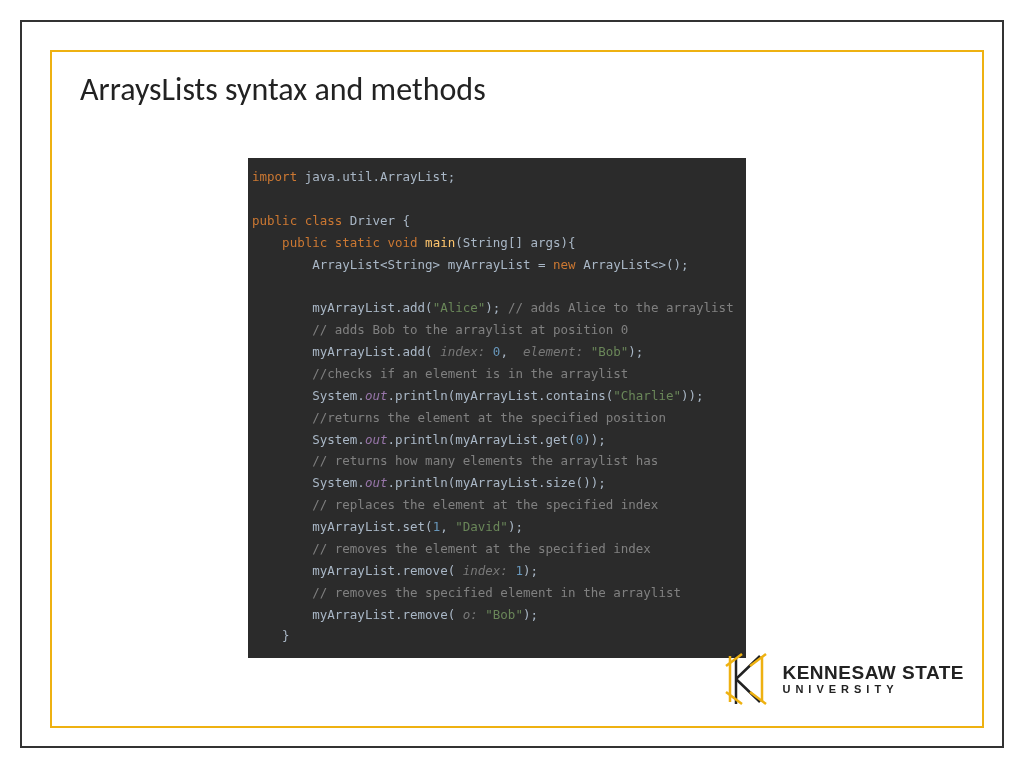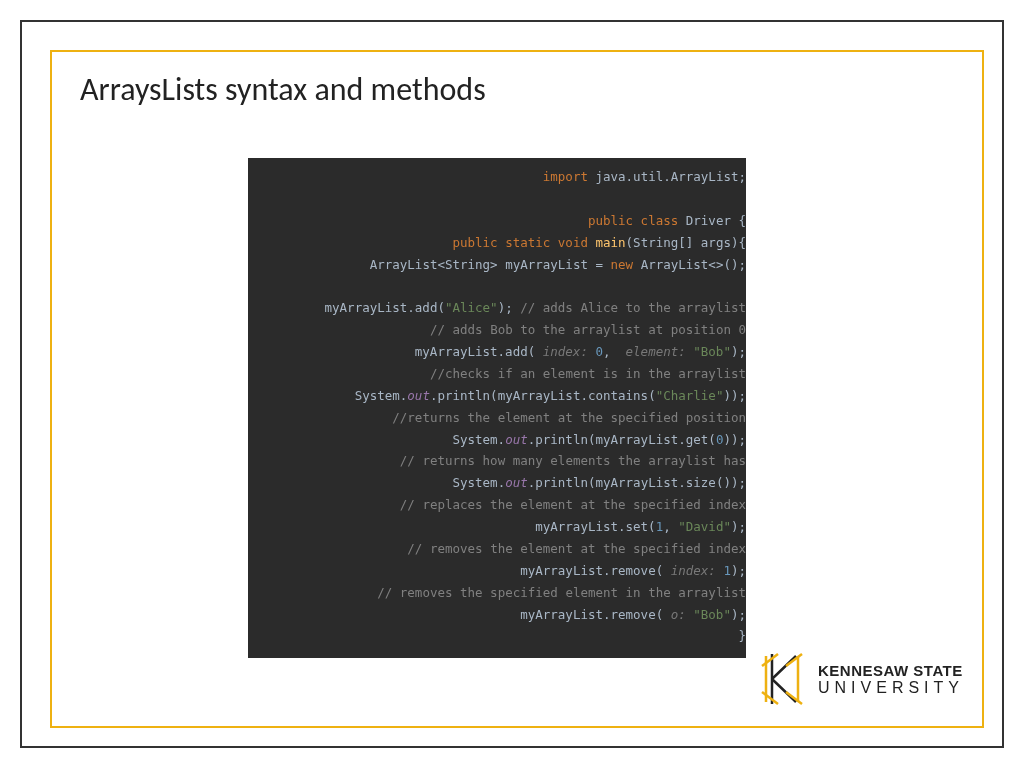--- a/index.html
+++ b/index.html
@@ -44,21 +44,20 @@
     height: 500px;
     background: #2b2b2b;
     color: #a9b7c6;
     font-family: "Consolas", "Menlo", monospace;
     font-size: 12.5px;
     line-height: 1.75;
     padding: 8px 0 16px 4px;
     box-sizing: border-box;
     white-space: pre;
     overflow: hidden;
-    text-align: right;
   }
   .kw { color: #cc7832; }
   .fn { color: #ffc66d; }
   .str { color: #6a8759; }
   .cmt { color: #808080; }
   .num { color: #6897bb; }
   .hint { color: #787878; font-style: italic; }
   .field { color: #9876aa; font-style: italic; }
 
   .logo-wrap {
@@ -75,28 +74,28 @@
     position: relative;
   }
   .logo-text {
     display: flex;
     flex-direction: column;
     line-height: 1;
   }
   .logo-line1 {
     font-family: "Arial Black", sans-serif;
     font-weight: 900;
-    font-size: 15px;
+    font-size: 19px;
     letter-spacing: 0.5px;
     color: #222;
   }
   .logo-line2 {
     font-family: "Arial", sans-serif;
-    font-weight: 400;
-    font-size: 16px;
+    font-weight: 700;
+    font-size: 11px;
     letter-spacing: 5px;
     color: #222;
     margin-top: 2px;
   }
 </style>
 </head>
 <body>
 
 <div class="outer-border"></div>
 <div class="inner-border"></div>

